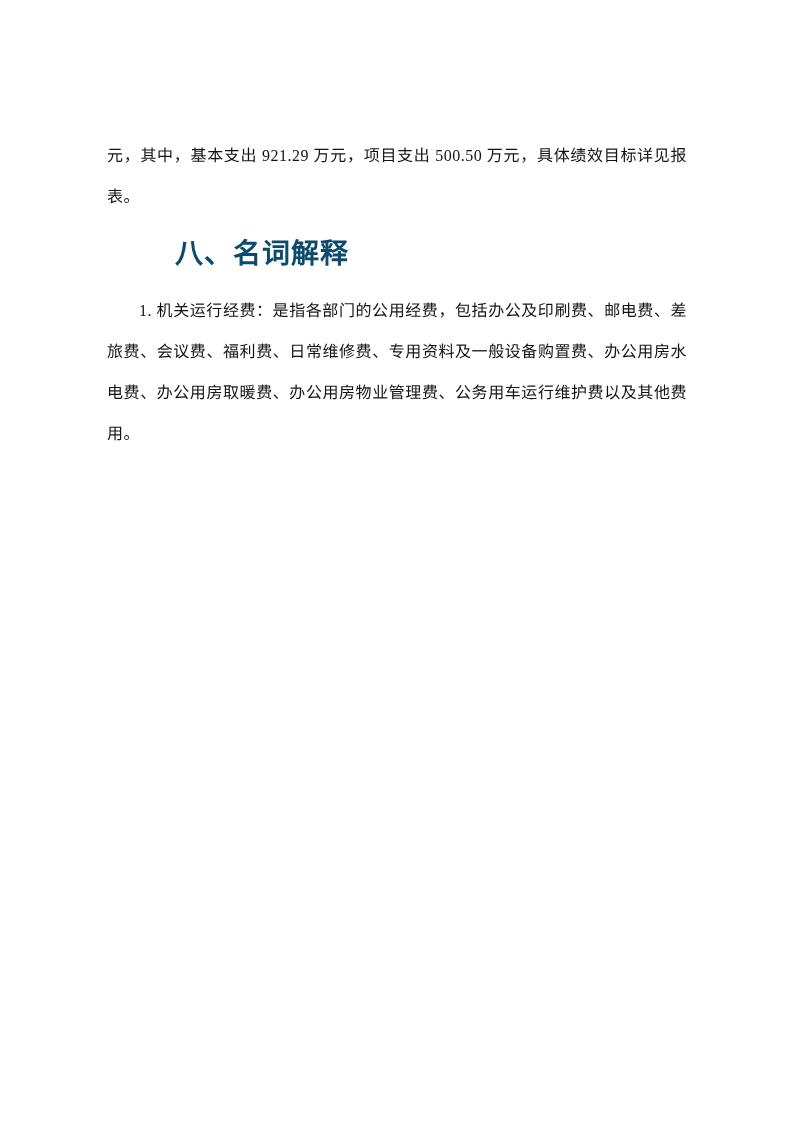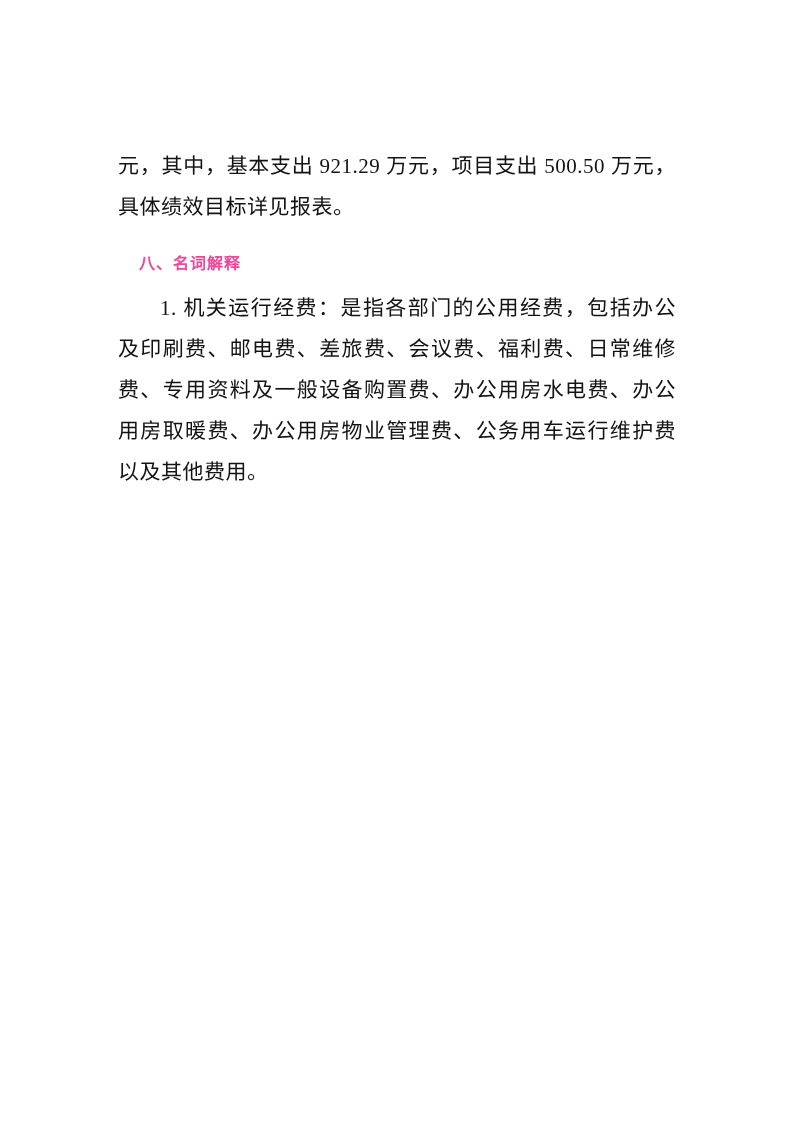--- a/index.html
+++ b/index.html
@@ -12,43 +12,43 @@
     width: 793px;
     height: 1122px;
     background: #ffffff;
     overflow: hidden;
     box-sizing: border-box;
     padding: 131px 102px 0 103px;
     font-family: "Liberation Serif", "DejaVu Serif", serif;
     color: #131313;
   }
   .doc-text {
-    font-size: 21px;
+    font-size: 16px;
     line-height: 41px;
     text-align: justify;
     text-justify: inter-character;
     letter-spacing: 0.5px;
-    margin: 15px;
+    margin: 4px;
   }
   .para-continuation {
     text-indent: 0;
   }
   .term-para {
     text-indent: 2em;
     margin-top: 3px;
   }
   .section-heading {
     font-family: "Liberation Sans", "DejaVu Sans", sans-serif;
     font-weight: bold;
-    font-size: 16px;
+    font-size: 28px;
     line-height: 41px;
     letter-spacing: 1px;
     text-indent: 2em;
-    margin: 4px;
-    color: #ec4899;
+    margin: 16px;
+    color: #0c4a6e;
   }
 </style>
 </head>
 <body>
 
 <div class="page">
 
   <p class="doc-text para-continuation">元，其中，基本支出 921.29 万元，项目支出 500.50 万元，具体绩效目标详见报表。</p>
 
   <h2 class="section-heading">八、名词解释</h2>

